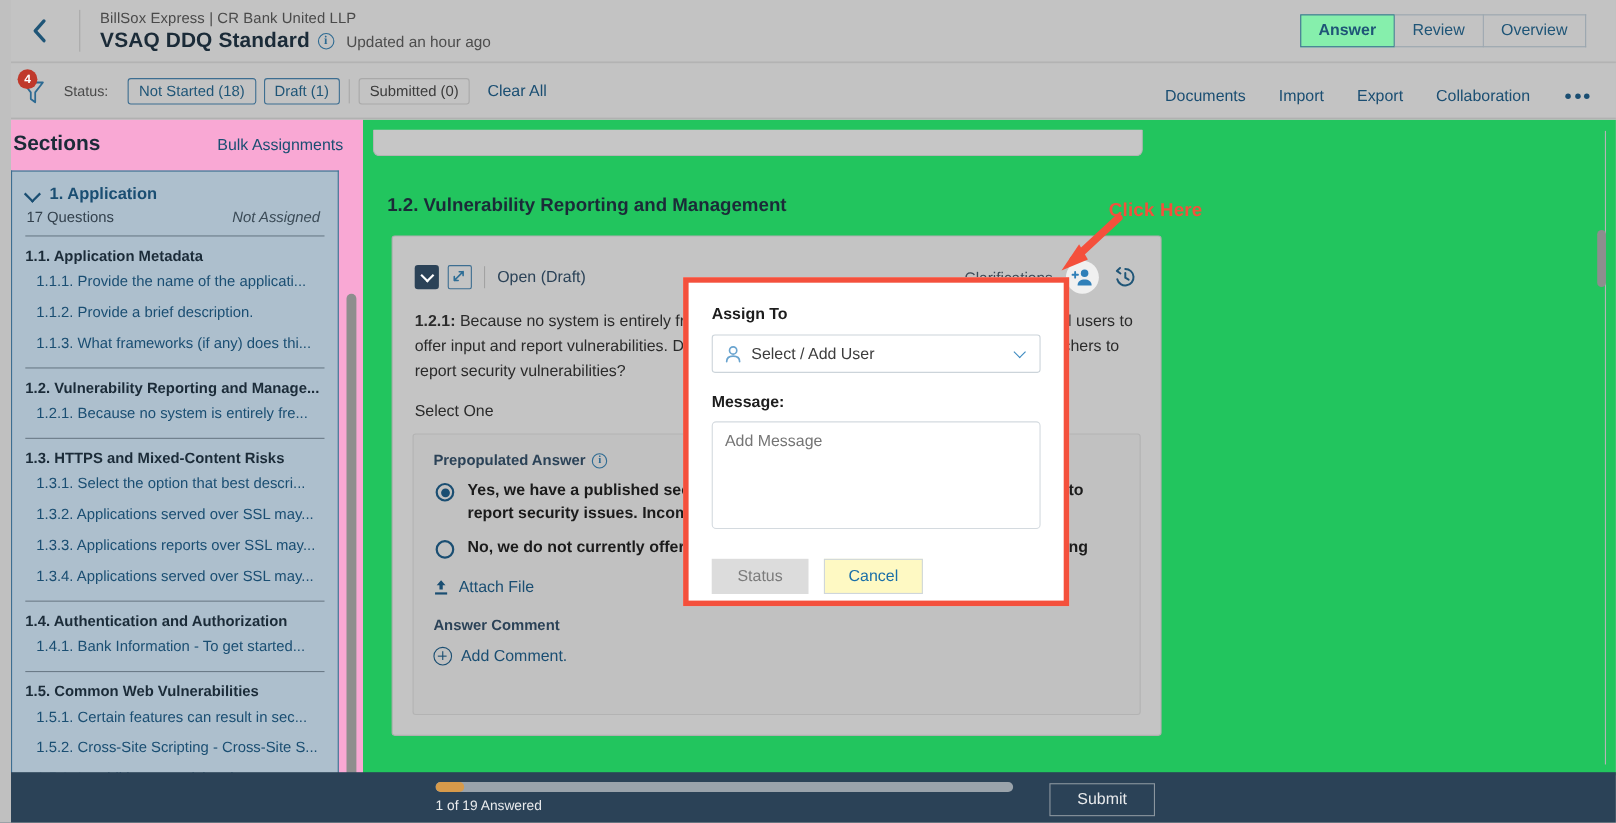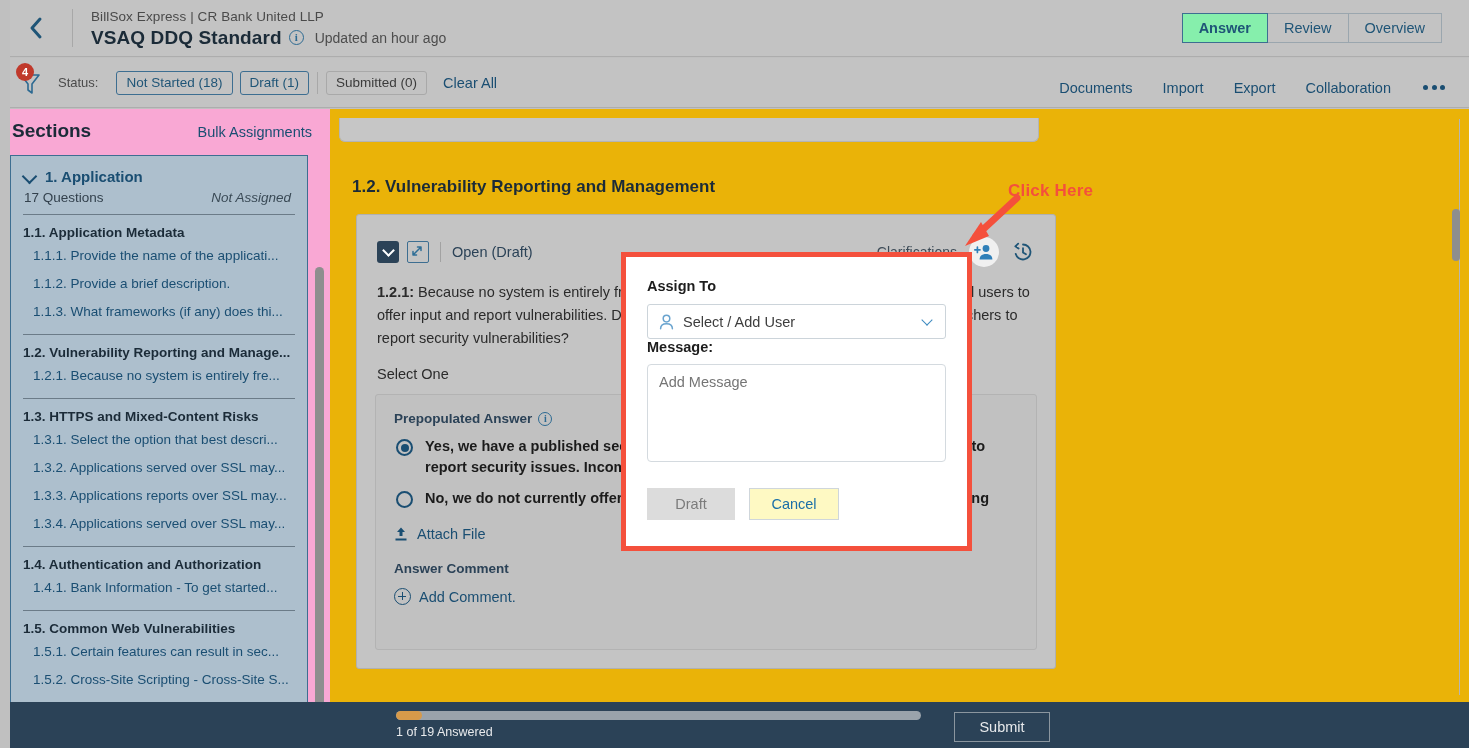--- a/index.html
+++ b/index.html
@@ -143,21 +143,21 @@
     cursor: pointer;
   }
   .sb-scroll {
     position: absolute; right: 6px; top: 158px; width: 9px; height: 462px;
     background: #8e8e8e; border-radius: 5px;
   }
 
   
   .main {
     position: absolute; left: 330px; top: 109px; right: 0; bottom: 43px;
-    background: #eab308; overflow: hidden;
+    background: #22c55e; overflow: hidden;
   }
   .ghost-card {
     position: absolute; left: 9px; top: 9px; width: 700px; height: 24px;
     background: #c6c6c6; border: 1px solid #b4b4b4; border-top: none;
     border-radius: 0 0 6px 6px;
   }
   .sec-heading {
     position: absolute; left: 22px; top: 68px;
     font-size: 17px; font-weight: bold; color: #1b2b38;
   }
@@ -264,21 +264,21 @@
     display: flex; align-items: center; padding: 0 11px; cursor: pointer;
   }
   .m-select .ph { font-size: 14.5px; color: #3d3d3d; margin-left: 9px; }
   .m-caret { margin-left: auto; width: 11px; height: 11px; position: relative; }
   .m-caret::after {
     content: ''; position: absolute; left: 0; top: 0;
     width: 7px; height: 7px;
     border-right: 1.6px solid #3d8ac0; border-bottom: 1.6px solid #3d8ac0;
     transform: rotate(45deg);
   }
-  .m-lbl2 { font-size: 14.5px; font-weight: bold; color: #1d1d1d; }
+  .m-lbl2 { margin-top: 19px; font-size: 14.5px; font-weight: bold; color: #1d1d1d; }
   .m-textarea {
     margin-top: 9px; height: 98px;
     border: 1px solid #d4dadf; border-radius: 4px; background: #fff;
     padding: 9px 11px; font-size: 14.5px; color: #888f95;
     font-family: "Liberation Sans", sans-serif;
     width: 100%; resize: none;
   }
   .m-btns { display: flex; gap: 14px; margin-top: 22px; }
   .btn-assign {
     width: 88px; height: 32px; background: #dcdcdc; color: #7b7b7b;
@@ -510,21 +510,21 @@
           <path d="M1.6 14.8c0-3.3 2.6-5 5.9-5s5.9 1.7 5.9 5" fill="none" stroke="#6aa4cf" stroke-width="1.5" stroke-linecap="round"></path>
         </svg>
         <span class="ph">Select / Add User</span>
         <span class="m-caret"></span>
       </div>
 
       <div class="m-lbl2">Message:</div>
       <textarea class="m-textarea" placeholder="Add Message" style=""></textarea>
 
       <div class="m-btns">
-        <button class="btn-assign">Draft</button>
+        <button class="btn-assign">Status</button>
         <button class="btn-cancel">Cancel</button>
       </div>
     </div>
   </div>
 
   <div class="footer"></div>
   <div class="prog-wrap" style="top:711px">
     <div class="prog-bar">
       <div class="prog-fill" style="width: 5%; background: rgb(215, 154, 74);"></div>
     </div>

